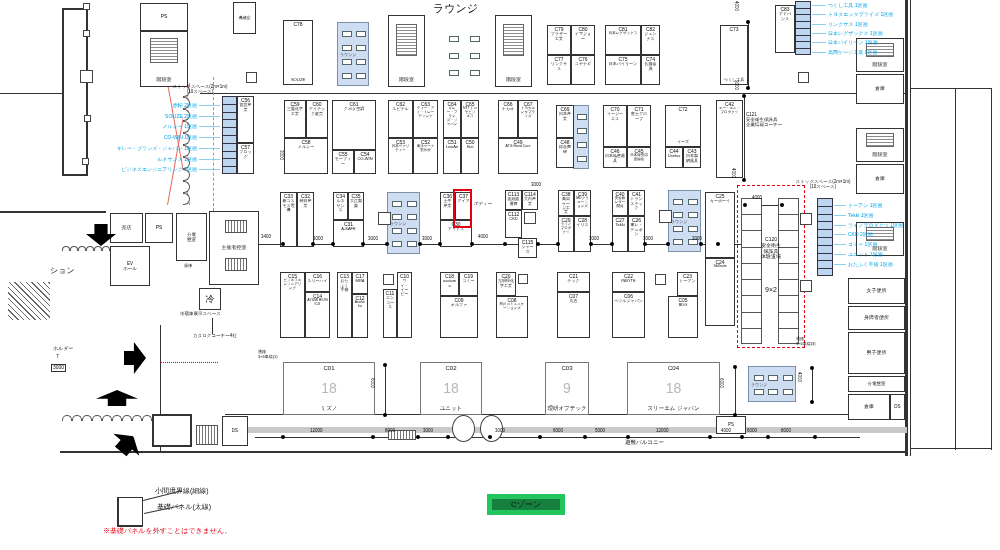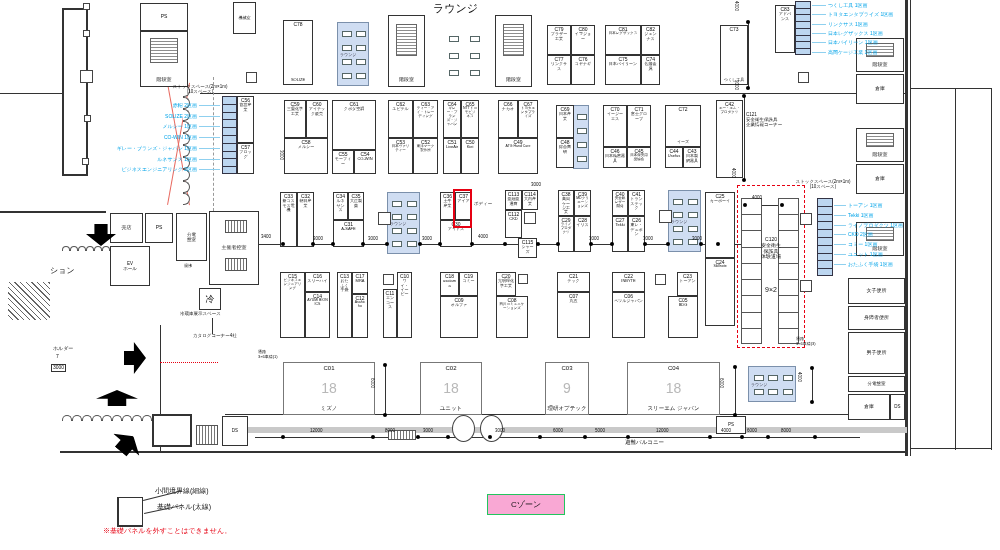--- a/index.html
+++ b/index.html
@@ -37,21 +37,21 @@
   .ellipse{border:1.2px solid #444;border-radius:50%;background:#fff}
   .striped{background:repeating-linear-gradient(90deg,#fff 0 2px,#777 2px 3px);border:1px solid #555}
   .arrow{background:#000}
   .ar-up{clip-path:polygon(50% 0,100% 55%,72% 55%,72% 100%,28% 100%,28% 55%,0 55%)}
   .ar-down{clip-path:polygon(50% 100%,100% 45%,72% 45%,72% 0,28% 0,28% 45%,0 45%)}
   .ar-right{clip-path:polygon(100% 50%,45% 0,45% 28%,0 28%,0 72%,45% 72%,45% 100%)}
   .redbox{border:2.5px solid #e60012;background:transparent;z-index:6}
   .reddash{border:1.2px dashed #e60012;background:transparent}
   .hump{border:1px solid #555;border-bottom:none;border-radius:120% 120% 0 0/200% 200% 0 0;background:#fff}
   .hatch{background:repeating-linear-gradient(45deg,transparent 0 3px,#666 3px 4px)}
-  .zonebox{border:1px solid #22c55e;display:flex;align-items:center;justify-content:center;font-size:8px;background:#f9a8d4}
+  .zonebox{border:5px solid #22c55e;display:flex;align-items:center;justify-content:center;font-size:8px;background:#15803d}
   .legendbox{border:1px solid #333;border-left-width:2.5px;border-bottom-width:2.5px;background:#fff}
   .lgt{font-size:7px;white-space:pre}
   .warn{color:#e60012;font-size:7px;white-space:pre}
 </style>
 </head>
 <body>
 
 <div id="plan">
 
   <div class="abs zonebox" style="left:487px;top:494px;width:78px;height:21px">

